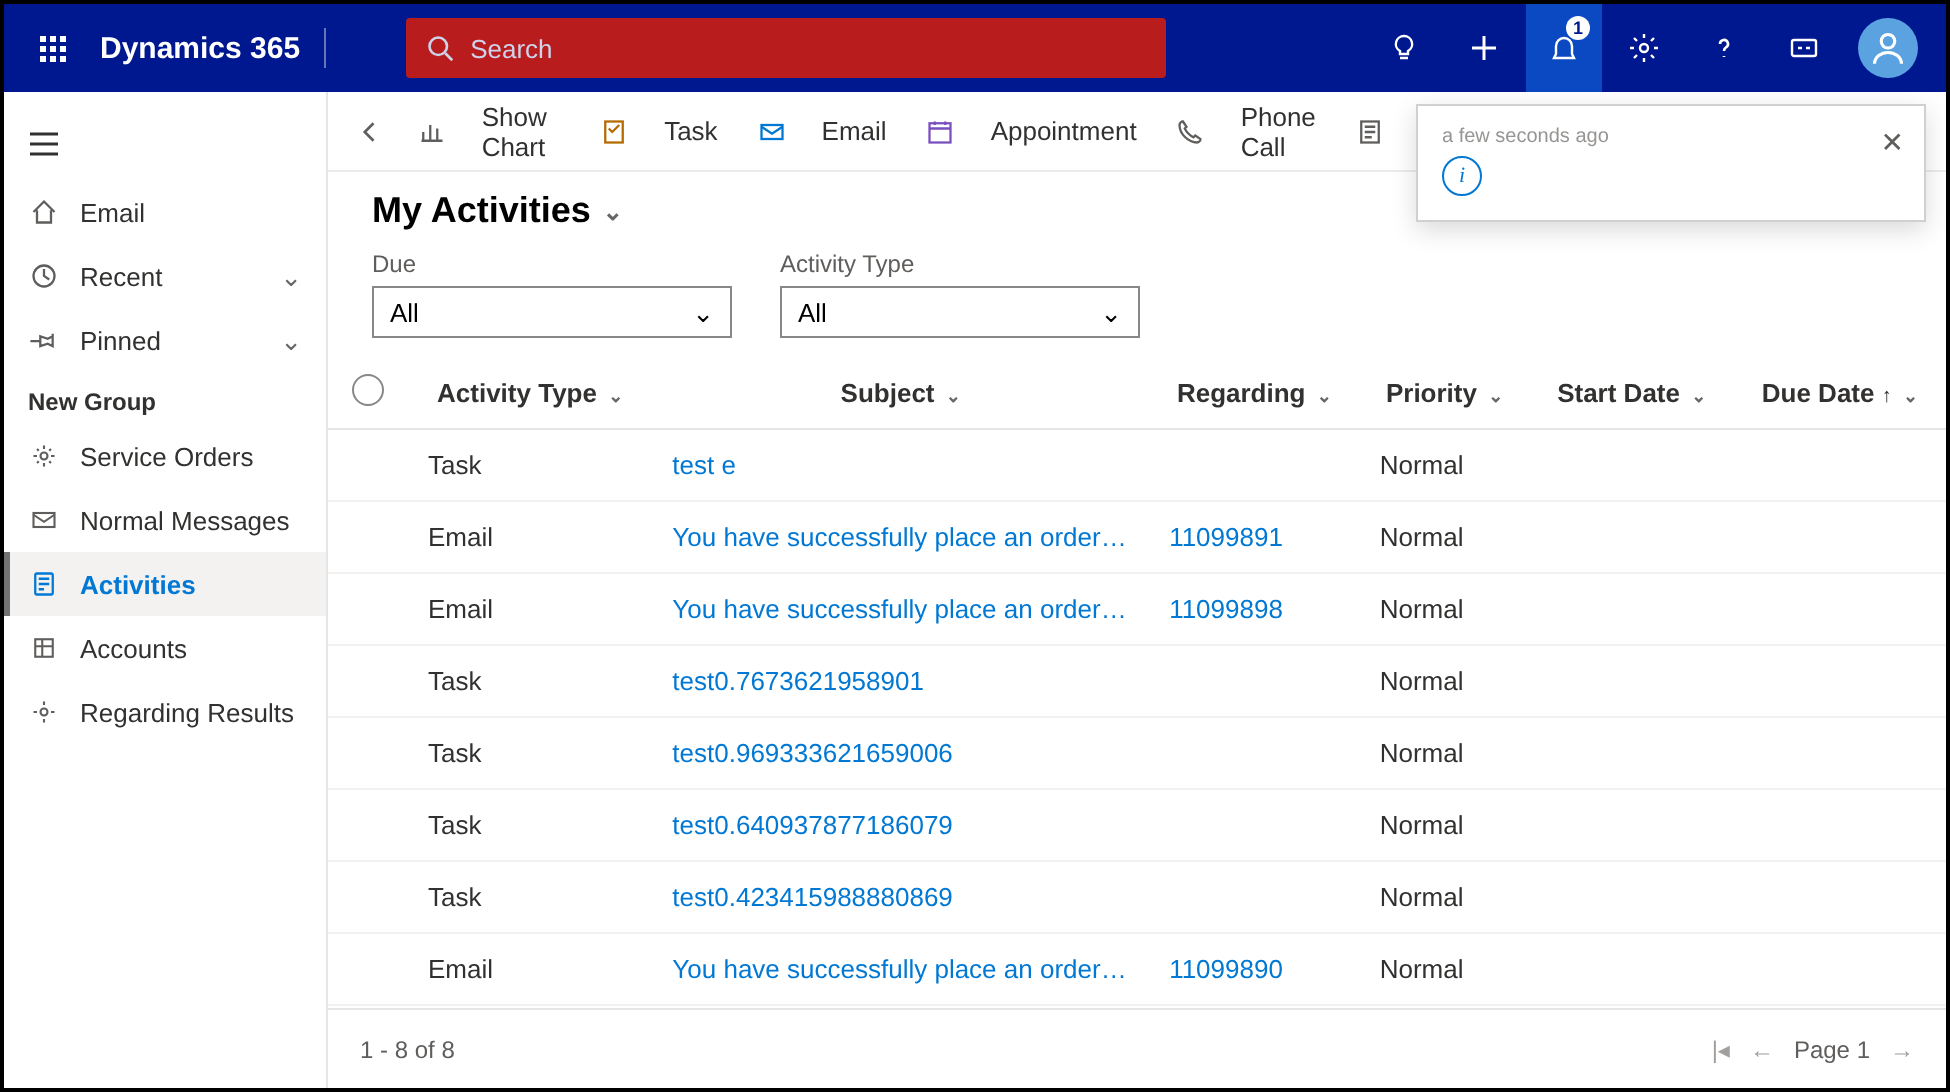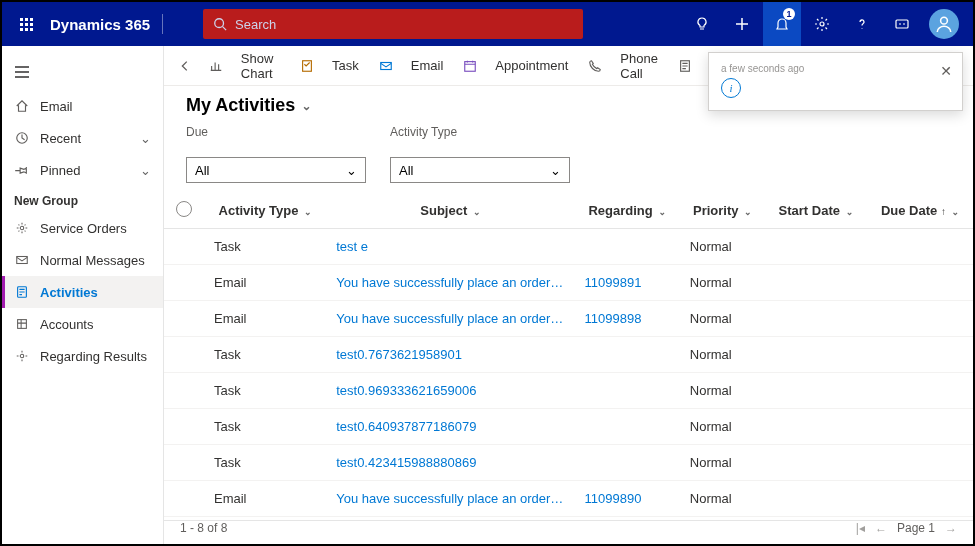--- a/index.html
+++ b/index.html
@@ -19,46 +19,46 @@
 .top-icon { width: 38px; height: 44px; display: flex; align-items: center; justify-content: center; cursor: pointer; position: relative; }
 .top-icon.active { background: #0b49c2; }
 .badge { position: absolute; top: 6px; right: 6px; background: #fff; color: #00188f; font-size: 9px; font-weight: bold; border-radius: 50%; width: 12px; height: 12px; display: flex; align-items: center; justify-content: center; }
 .avatar { width: 30px; height: 30px; border-radius: 50%; background: #5ba3e0; margin: 0 6px; display: flex; align-items: center; justify-content: center; }
 .main-area { display: flex; height: calc(100% - 44px); }
 .sidebar { width: 162px; border-right: 1px solid #e5e5e5; padding-top: 8px; font-size: 13px; color: #323130; }
 .sb-row { display: flex; align-items: center; height: 32px; padding: 0 12px; cursor: pointer; gap: 10px; }
 .sb-row.hamburger { height: 36px; }
 .sb-row .chev { margin-left: auto; color: #666; }
 .sb-group { font-weight: 600; padding: 8px 12px 4px; font-size: 12px; color: #323130; }
-.sb-row.active { border-left: 3px solid #a21caf; background: #f3f2f1; padding-left: 9px; font-weight: 600; }
+.sb-row.active { border-left: 3px solid #737373; background: #f3f2f1; padding-left: 9px; font-weight: 600; }
 .sb-row.active .sb-label { color: #0078d4; }
 .sb-icon { width: 16px; display: flex; align-items: center; justify-content: center; color: #605e5c; }
 .content { flex: 1; position: relative; display: flex; flex-direction: column; }
 .cmdbar { height: 40px; display: flex; align-items: center; padding: 0 10px; gap: 4px; border-bottom: 1px solid #edebe9; font-size: 13px; color: #323130; }
 .cmd-item { display: flex; align-items: center; gap: 18px; padding: 0 8px; height: 32px; cursor: pointer; border-radius: 2px; }
 .cmd-icon { color: #616161; }
 .back-btn { width: 32px; display:flex; align-items:center; justify-content:center; cursor:pointer; color:#616161; }
 .view-header { display: flex; align-items: center; padding: 8px 16px 4px 22px; }
 .view-title { font-size: 18px; font-weight: 600; display: flex; align-items: center; gap: 6px; }
 .view-title .chev { font-size: 12px; color: #666; }
 .view-actions { margin-left: auto; display: flex; gap: 8px; font-size: 13px; color: #323130; }
 .va-btn { display: flex; align-items: center; gap: 6px; padding: 4px 6px; cursor: pointer; }
 .filters { display: flex; gap: 24px; padding: 4px 22px 10px; font-size: 12px; }
-.filter-group label { color: #605e5c; display:block; margin-bottom:18px; }
+.filter-group label { color: #605e5c; display:block; margin-bottom:4px; }
 .filter-select { width: 180px; height: 26px; border: 1px solid #8a8886; padding: 0 8px; font-size: 13px; display: flex; align-items: center; justify-content: space-between; background:#fff; cursor:pointer; }
 .grid { flex: 1; overflow: auto; }
 .grid table { width: 100%; border-collapse: collapse; font-size: 13px; }
 .grid th { text-align: center; font-weight: 600; color: #323130; padding: 8px 10px; border-bottom: 1px solid #e5e5e5; white-space: nowrap; }
 .grid th .chev { font-size: 9px; color: #666; margin-left: 2px; }
 .grid td { padding: 10px 10px; border-bottom: 1px solid #f3f2f1; color: #323130; white-space: nowrap; }
 .grid td.link { color: #0078d4; cursor: pointer; }
 .grid .sel-col { width: 40px; text-align:center; }
 .sel-circle { width: 16px; height: 16px; border: 1px solid #8a8886; border-radius: 50%; display:inline-block; }
 .subject-col { max-width: 230px; overflow: hidden; text-overflow: ellipsis; }
-.grid-footer { height: 24px; border-top: 1px solid #e5e5e5; display: flex; align-items: flex-start; padding: 0 16px; font-size: 12px; color: #605e5c; }
+.grid-footer { height: 40px; border-top: 1px solid #e5e5e5; display: flex; align-items: center; padding: 0 16px; font-size: 12px; color: #605e5c; }
 .grid-footer .right { margin-left: auto; display: flex; align-items: center; gap: 10px; }
 .grid-footer .nav-icn { color: #a19f9d; cursor: pointer; }
 .notification { position: absolute; top: 6px; right: 10px; width: 255px; background: #fff; border: 1px solid #d2d0ce; box-shadow: 0 4px 12px rgba(0,0,0,0.15); padding: 10px 12px 12px; font-size: 12px; z-index: 50; }
 .notif-time { color: #979593; font-size: 10px; }
 .notif-close { position: absolute; top: 10px; right: 10px; cursor: pointer; color: #605e5c; font-size: 14px; }
 .notif-body { display: flex; gap: 10px; margin-top: 4px; }
 .notif-icon { width: 20px; height: 20px; border: 1.5px solid #0078d4; border-radius: 50%; color: #0078d4; display:flex; align-items:center; justify-content:center; font-size:11px; font-style:italic; font-family:serif; flex-shrink:0; }
 .notif-title { font-weight: 600; font-size: 13px; color: #323130; }
 .notif-msg { color: #605e5c; margin-top: 2px; line-height: 1.35; }
 .notif-link { color: #0078d4; margin-top: 8px; cursor: pointer; display:inline-block; }

